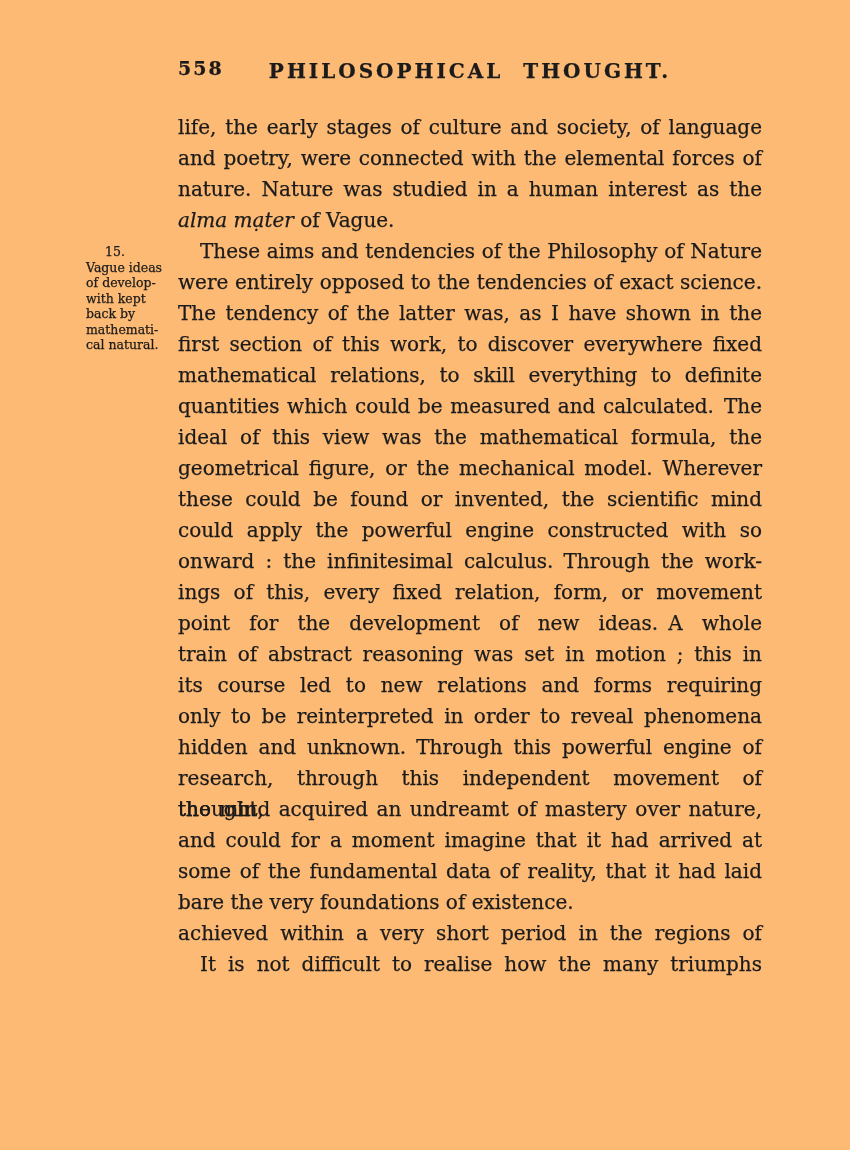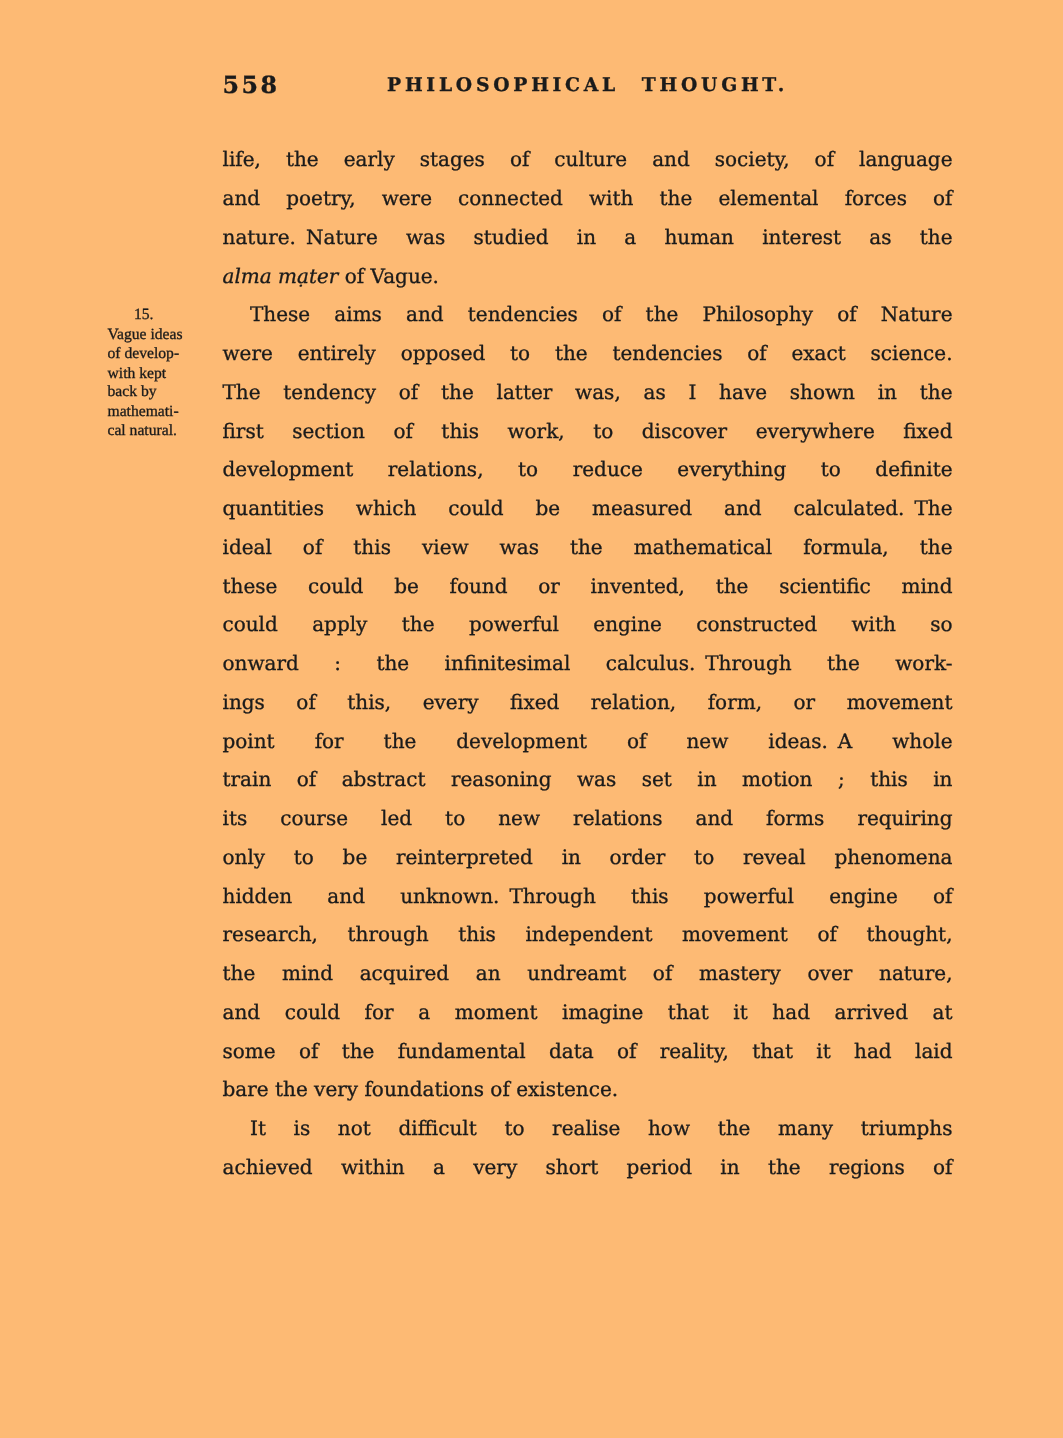--- a/index.html
+++ b/index.html
@@ -22,35 +22,35 @@
     position: absolute;
     left: 178px; top: 57px; width: 584px; height: 24px;
   }
   .page-number {
     position: absolute; left: 0; top: 0;
     font-size: 19px; letter-spacing: 2px; font-weight: bold;
   }
   .running-title {
     position: absolute; left: 0; top: 2px; width: 100%;
     text-align: center;
-    font-size: 15px; font-weight: bold;
+    font-size: 20px; font-weight: bold;
     letter-spacing: 3px; word-spacing: 10px;
   }
   
   .sidenote {
     position: absolute;
     left: 86px; top: 244px; width: 84px;
-    font-size: 12.5px; line-height: 15.5px; font-family: Liberation Serif, serif;
+    font-size: 12.5px; line-height: 15.5px;
   }
   .sidenote-number { width: 58px; text-align: center; }
   
   .text-block {
     position: absolute;
     left: 178px; top: 112px; width: 584px;
-    font-size: 16px; line-height: 31px;
+    font-size: 20px; line-height: 31px;
   }
   .line {
     height: 31px;
     text-align: justify;
     text-align-last: justify;
     text-justify: inter-word;
   }
   .line.last { text-align-last: left; }
   .line.indent { text-indent: 22px; }
   .line i { font-style: italic; }
@@ -79,34 +79,35 @@
   <div class="text-block">
 
   <div class="line">life, the early stages of culture and society, of language</div>
       <div class="line">and poetry, were connected with the elemental forces of</div>
       <div class="line">nature. Nature was studied in a human interest as the</div>
       <div class="line last"><i>alma mạter</i><span> of Vague.</span></div>
       <div class="line indent">These aims and tendencies of the Philosophy of Nature</div>
       <div class="line">were entirely opposed to the tendencies of exact science.</div>
       <div class="line">The tendency of the latter was, as I have shown in the</div>
       <div class="line">first section of this work, to discover everywhere fixed</div>
-      <div class="line">development relations, to reduce everything to definite</div>
+      <div class="line">mathematical relations, to skill everything to definite</div>
       <div class="line">quantities which could be measured and calculated. The</div>
       <div class="line">ideal of this view was the mathematical formula, the</div>
+      <div class="line">geometrical figure, or the mechanical model. Wherever</div>
       <div class="line">these could be found or invented, the scientific mind</div>
       <div class="line">could apply the powerful engine constructed with so</div>
       <div class="line">onward : the infinitesimal calculus. Through the work-</div>
       <div class="line">ings of this, every fixed relation, form, or movement</div>
       <div class="line">point for the development of new ideas. A whole</div>
       <div class="line">train of abstract reasoning was set in motion ; this in</div>
       <div class="line">its course led to new relations and forms requiring</div>
       <div class="line">only to be reinterpreted in order to reveal phenomena</div>
       <div class="line">hidden and unknown. Through this powerful engine of</div>
       <div class="line">research, through this independent movement of thought,</div>
       <div class="line">the mind acquired an undreamt of mastery over nature,</div>
       <div class="line">and could for a moment imagine that it had arrived at</div>
       <div class="line">some of the fundamental data of reality, that it had laid</div>
       <div class="line last">bare the very foundations of existence.</div>
+      <div class="line">achieved within a very short period in the regions of</div>
       <div class="line indent">It is not difficult to realise how the many triumphs</div>
-      <div class="line">achieved within a very short period in the regions of</div>
     </div>
 
 </div>
 
 </body></html>

